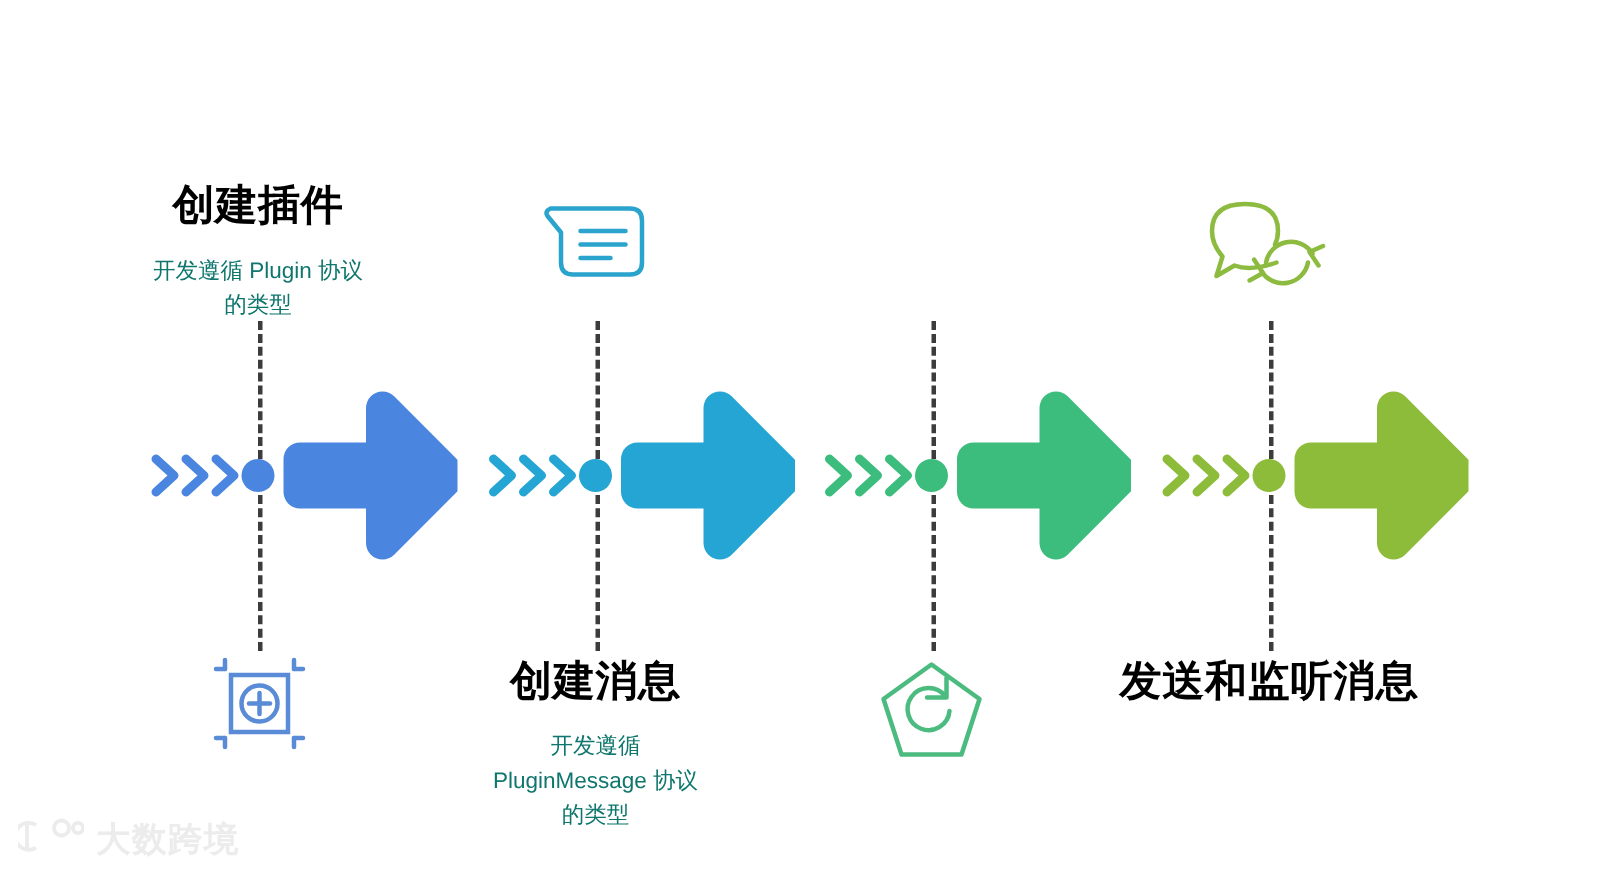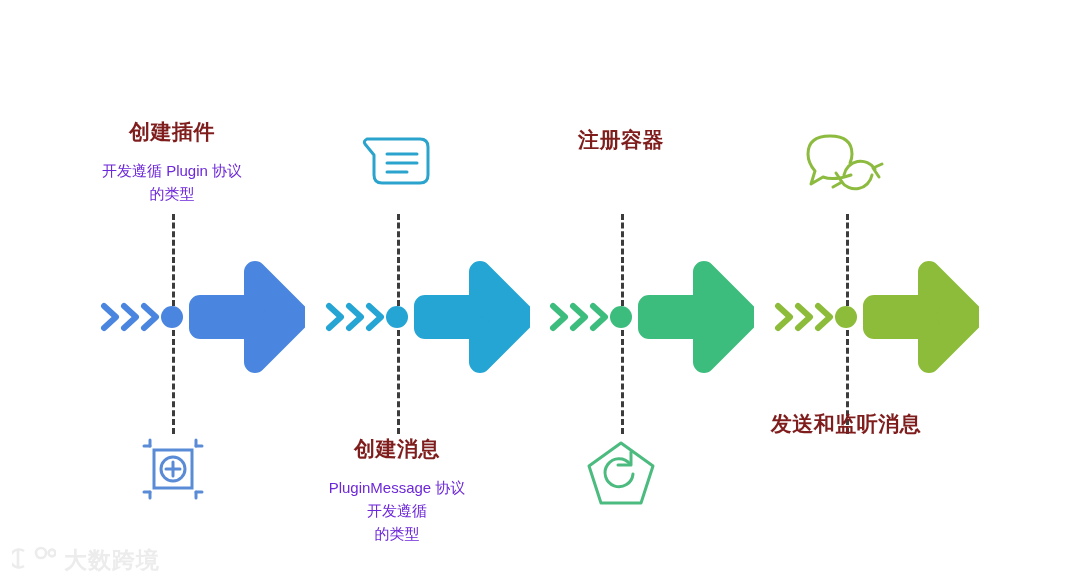--- a/index.html
+++ b/index.html
@@ -34,39 +34,39 @@
   .dash-3 { left: 621px; }
   .dash-4 { left: 846px; }
 
   
   .text-block {
     position: absolute;
     text-align: center;
     width: 270px;
   }
   .title {
-    font-size: 21px;
+    font-size: 28px;
     font-weight: bold;
-    color: #7f1d1d;
+    color: #000000;
     letter-spacing: 0.5px;
     margin: 0 0 13px 0;
     white-space: nowrap;
   }
   .desc {
     font-size: 15px;
     font-weight: normal;
-    color: #6d28d9;
+    color: #0f766e;
     line-height: 23px;
     margin: 0;
   }
 
   .tb-1 { left: 37px;  top: 118px; }
   .tb-2 { left: 262px; top: 435px; }
   .tb-3 { left: 486px; top: 126px; }
-  .tb-4 { left: 700px; top: 410px; width: 292px; }
+  .tb-4 { left: 700px; top: 435px; width: 292px; }
 
   
   .arrow-group {
     position: absolute;
     top: 253px;
     height: 130px;
   }
   .ag-1 { left: 100px; }
   .ag-2 { left: 325px; }
   .ag-3 { left: 549px; }
@@ -145,22 +145,22 @@
       </g>
     </svg>
   </div>
 
   <div class="dash-line dash-2 dash-top"></div>
   <div class="dash-line dash-2 dash-bottom"></div>
 
   <div class="text-block tb-2">
     <div class="title">创建消息</div>
     <div class="desc">
+      <div>开发遵循</div>
       <div>PluginMessage 协议</div>
-      <div>开发遵循</div>
       <div>的类型</div>
     </div>
   </div>
 
   <div class="arrow-group ag-2">
     <svg width="205" height="130" viewBox="0 0 205 130" xmlns="http://www.w3.org/2000/svg">
       <g stroke="#25a5d4" stroke-width="6" fill="none" stroke-linecap="round" stroke-linejoin="round">
         <polyline points="4,53 16,64 4,75"></polyline>
         <polyline points="24,53 36,64 24,75"></polyline>
         <polyline points="44,53 56,64 44,75"></polyline>
@@ -178,21 +178,20 @@
         <line x1="25" y1="30" x2="55" y2="30"></line>
         <line x1="25" y1="39" x2="45" y2="39"></line>
       </g>
     </svg>
   </div>
 
   <div class="dash-line dash-3 dash-top"></div>
   <div class="dash-line dash-3 dash-bottom"></div>
 
   <div class="text-block tb-3">
-    <div class="title">注册容器</div>
   </div>
 
   <div class="arrow-group ag-3">
     <svg width="205" height="130" viewBox="0 0 205 130" xmlns="http://www.w3.org/2000/svg">
       <g stroke="#3dbd7d" stroke-width="6" fill="none" stroke-linecap="round" stroke-linejoin="round">
         <polyline points="4,53 16,64 4,75"></polyline>
         <polyline points="24,53 36,64 24,75"></polyline>
         <polyline points="44,53 56,64 44,75"></polyline>
       </g>
       <circle cx="72" cy="64" r="11" fill="#3dbd7d"></circle>

